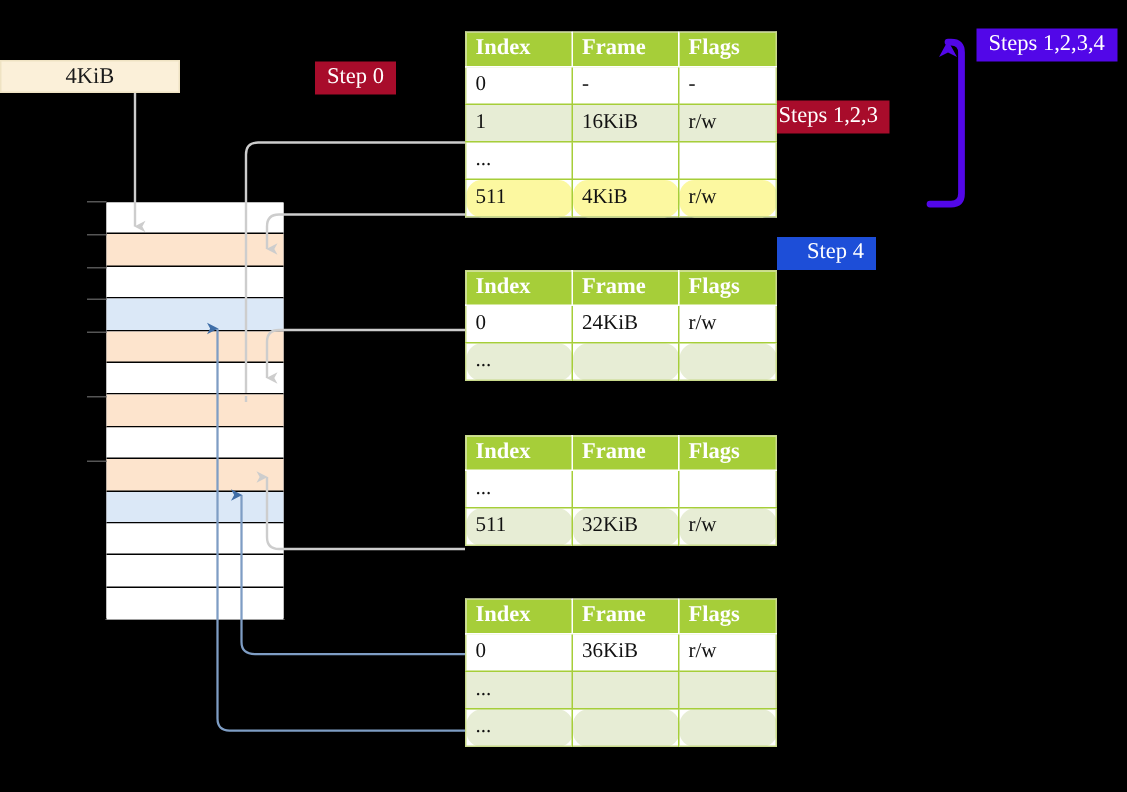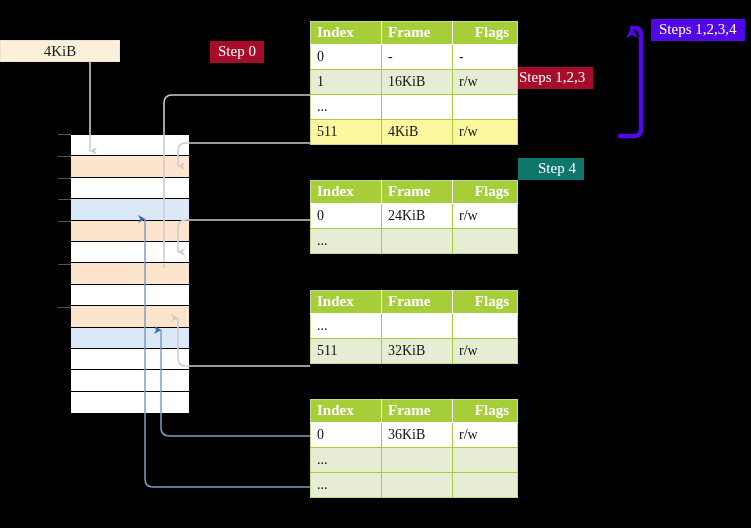--- a/index.html
+++ b/index.html
@@ -90,31 +90,31 @@
   .pt th {
     background: #a6ce39;
     color: #ffffff;
     font-weight: bold;
     font-size: 15px;
     text-align: left;
     padding: 2px 8px 3px 6px;
     border-right: 1px solid #ffffff;
     border-bottom: 1px solid #ffffff;
   }
-  .pt th:last-child { border-right: none; text-align: right; }
+  .pt th:last-child { border-right: none; }
   .pt td {
     padding: 2px 6px 3px 6px;
     border-right: 1px solid #a6ce39;
     border-bottom: 1px solid #a6ce39;
     height: 19px;
     vertical-align: middle;
     line-height: 19px;
   }
   .pt td:last-child { border-right: none; }
-  .pt tr:last-child td { border-bottom: none; }
+  .pt tr:last-child td { border-bottom: none; border-radius: 10px; }
   .pt .row-white td { background: #ffffff; }
   .pt .row-tint  td { background: #e7edd5; }
   .pt .cell-hl { background: #fcf8a0 !important; }
   .c-index { width: 56px; }
   .c-frame { width: 56px; }
   .c-flags { width: 50px; }
 
   #pt0 { left: 310px; top: 21px; }
   #pt1 { left: 310px; top: 180px; }
   #pt2 { left: 310px; top: 290px; }
@@ -152,21 +152,21 @@
 <div class="abs mem-tick" style="top:199px"></div>
 <div class="abs mem-tick" style="top:221px"></div>
 <div class="abs mem-tick" style="top:264px"></div>
 <div class="abs mem-tick" style="top:307px"></div>
 
 <div class="abs" id="phys-box">4KiB</div>
 
 <div class="abs badge badge-red" id="badge-step0" style="background: rgb(168, 12, 43); margin-left: 22px;">Step 0</div>
 <div class="abs badge badge-red" id="badge-steps123" style="background: rgb(168, 12, 43);">Steps 1,2,3</div>
 <div class="abs badge badge-blue" id="badge-steps1234" style="background: rgb(82, 7, 232);">Steps 1,2,3,4</div>
-<div class="abs badge badge-red" id="badge-step4" style="background: #0f766e; padding-left: 20px;">Step 4</div>
+<div class="abs badge badge-red" id="badge-step4" style="background: #1d4ed8; padding-left: 20px;">Step 4</div>
 
 <table class="abs pt" id="pt0">
     <tbody>
       <tr>
         <th class="c-index">Index</th>
         <th class="c-frame">Frame</th>
         <th class="c-flags">Flags</th>
       </tr>
       <tr class="row-white">
         <td class="c-index">0</td>

